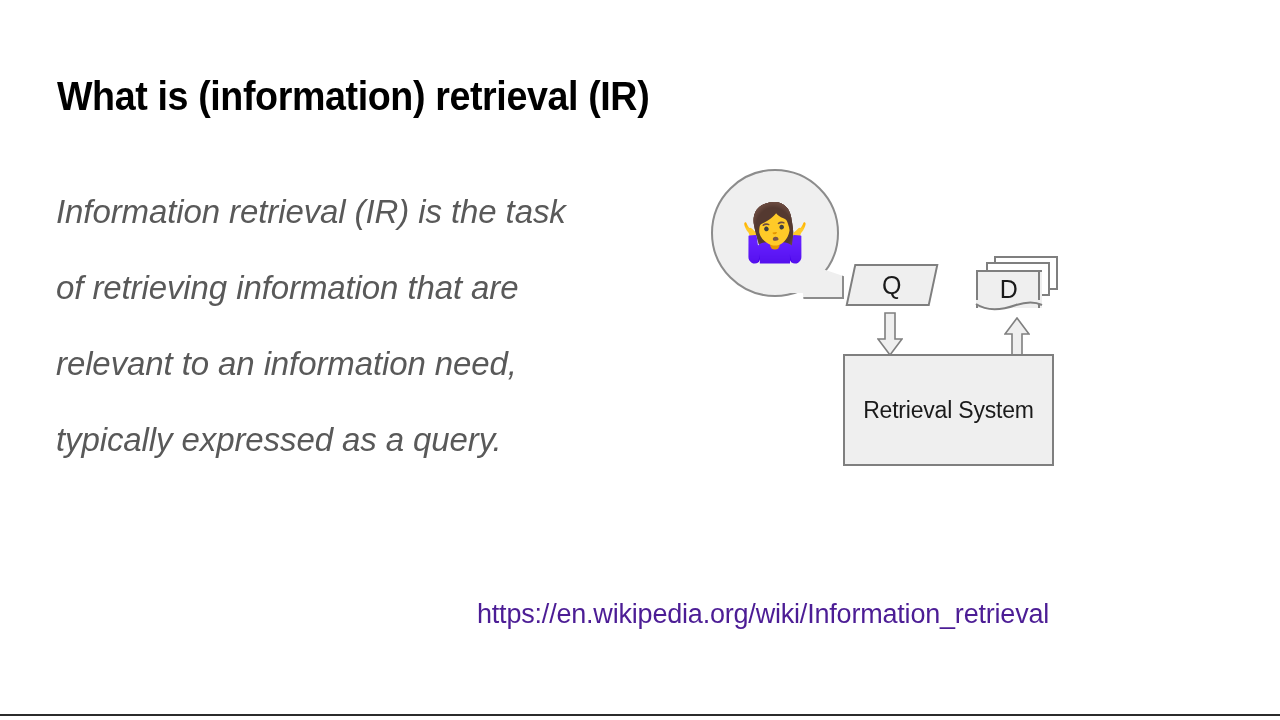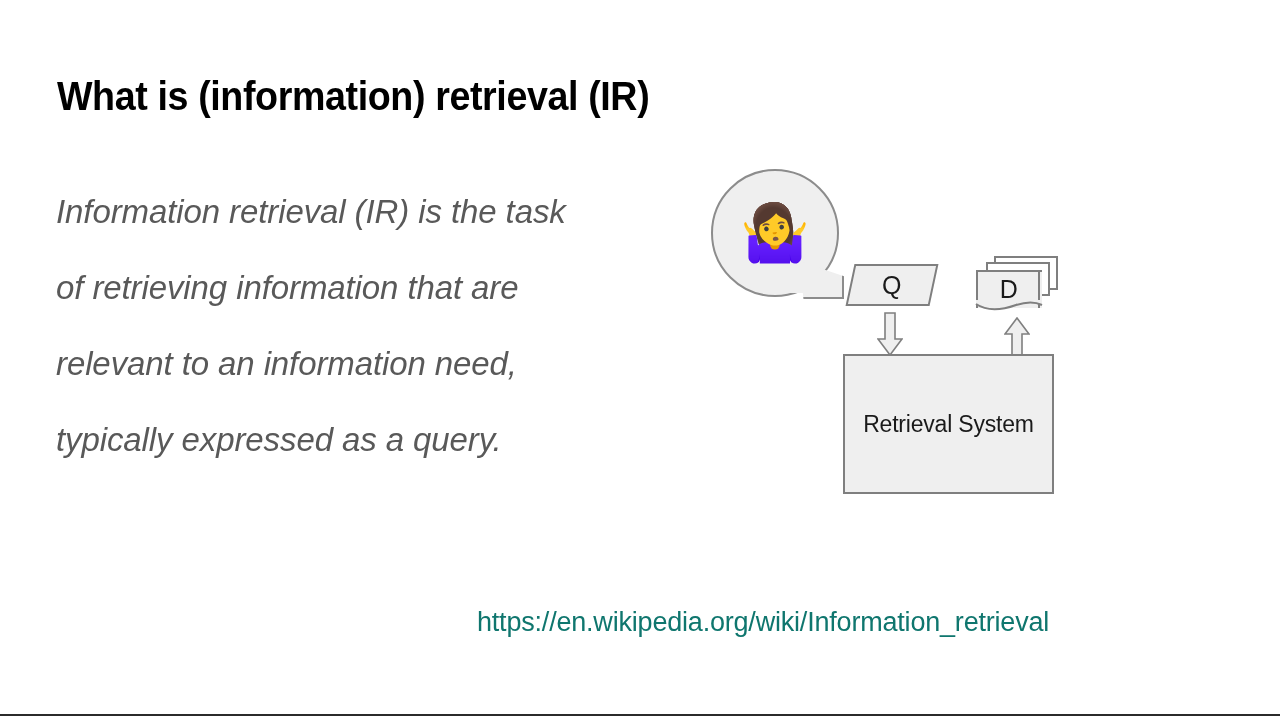--- a/index.html
+++ b/index.html
@@ -51,24 +51,23 @@
     letter-spacing: -0.1px;
   }
 
   
   .source-url {
     position: absolute;
     left: 477px;
     top: 599px;
     font-family: "Liberation Sans", sans-serif;
     font-size: 27px;
-    color: #0f766e;
+    color: #4c1d95;
     letter-spacing: -0.2px;
     white-space: nowrap;
-    margin-top: 8px;
   }
 
   
   .diagram {
     position: absolute;
     left: 700px;
     top: 160px;
     width: 400px;
     height: 360px;
   }
@@ -217,21 +216,21 @@
   }
   .block-arrow.down { left: 177px; top: 152px; }
   .block-arrow.up   { left: 304px; top: 157px; }
 
   
   .retrieval-box {
     position: absolute;
     left: 143px;
     top: 194px;
     width: 211px;
-    height: 140px;
+    height: 112px;
     box-sizing: border-box;
     background: #efefef;
     border: 2px solid #7f7f7f;
     display: flex;
     align-items: center;
     justify-content: center;
   }
   .retrieval-box .label {
     font-family: "Liberation Sans", sans-serif;
     font-size: 23px;

